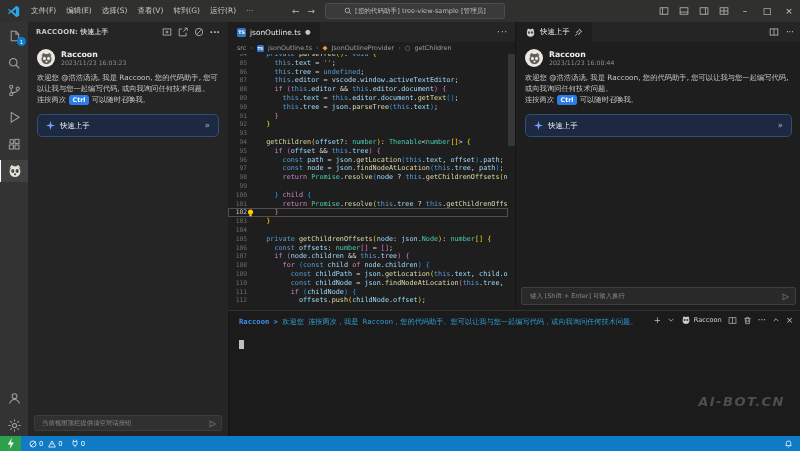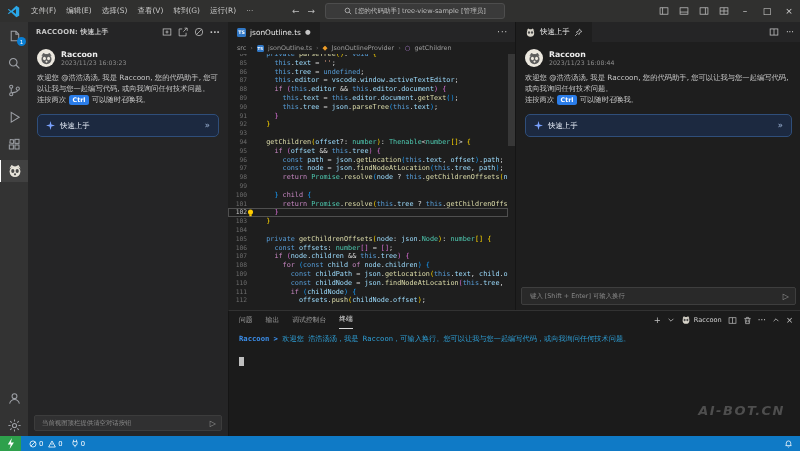--- a/index.html
+++ b/index.html
@@ -92,21 +92,21 @@
   .ptab{height:17px;display:flex;align-items:center}
   .ptab.active{color:#e8e8e8;border-bottom:1px solid #d7d7d7}
   .panel-toolbar{position:absolute;right:8px;top:2px;display:flex;align-items:center;gap:6px;
     color:#c2c2c2;font-size:8.5px;height:14px}
   .term-name{display:flex;align-items:center;gap:3px;font-size:6.6px;color:#cfcfcf}
   .tb-txt{font-size:8.5px;line-height:10px}
   .terminal{padding:5px 10px;font-family:"DejaVu Sans Mono",monospace;font-size:7.2px;line-height:11px}
   .t-prompt{color:#3b8eea;font-weight:bold}
   .t-msg{color:#2e9fd6}
   .cursor{display:block;width:5px;height:9px;background:#bfbfbf;margin-top:2px}
-  .watermark{position:absolute;right:16px;bottom:19px;color:#4e4e4e}
+  .watermark{position:absolute;right:16px;bottom:28px;color:#4e4e4e}
   .wm1{font-size:13px;font-weight:bold;font-style:italic;letter-spacing:1.5px}
   .wm2{font-size:20px;font-weight:bold;display:flex;align-items:center;gap:4px;margin-top:2px;color:#4e4e4e}
   
   .statusbar{position:absolute;left:0;right:0;bottom:0;height:15px;background:#0f7ac6;
     display:flex;align-items:center;color:#fff;font-size:6.8px}
   .remote{width:21px;height:15px;background:#2ea04c;display:flex;align-items:center;justify-content:center;flex:none}
   .sb-group{display:flex;align-items:center;gap:2px;margin-left:8px}
   .sb-bell{margin-left:auto;margin-right:7px}
 </style>
 </head>
@@ -407,26 +407,20 @@
       <span class="qs-chev">»</span>
     </div>
   </div>
   <div class="panel-input">
     <input placeholder="键入 [Shift + Enter] 可输入换行" style="">
     <span class="send">▷</span>
   </div>
 </div>
 
 <div class="bottompanel">
-  <div class="panel-tabs">
-    <span class="ptab">问题</span>
-    <span class="ptab">输出</span>
-    <span class="ptab">调试控制台</span>
-    <span class="ptab active">终端</span>
-  </div>
   <div class="panel-toolbar">
     <span class="tb-txt">+</span>
     <span>
         <svg width="8" height="8" viewBox="0 0 10 10" fill="none" stroke="currentColor">
           <path d="M2 3.5 5 6.5 8 3.5"></path>
         </svg>
       </span>
     <span class="term-name">
       <svg width="10" height="10" viewBox="0 0 16 16">
           <path d="M2.5 5.5 4.5 2l3 1.5M13.5 5.5 11.5 2l-3 1.5" fill="#d8d4ca"></path>
@@ -449,21 +443,21 @@
       </span>
     <span class="tb-txt">···</span>
     <span>
         <svg width="8" height="8" viewBox="0 0 10 10" fill="none" stroke="currentColor">
           <path d="M2 6.5 5 3.5 8 6.5"></path>
         </svg>
       </span>
     <span class="tb-txt">×</span>
   </div>
   <div class="terminal">
-    <div><span class="t-prompt">Raccoon &gt;</span><span class="t-msg"> 欢迎您 浩浩汤汤，我是 Raccoon，可输入换行。您可以让我与您一起编写代码，或向我询问任何技术问题。</span></div>
+    <div><span class="t-prompt">Raccoon &gt;</span><span class="t-msg"> 欢迎您 连按两次，我是 Raccoon，您的代码助手。您可以让我与您一起编写代码，或向我询问任何技术问题。</span></div>
     <div>&nbsp;</div>
     <span class="cursor"></span>
   </div>
   <div class="watermark">
     <div class="wm1">AI-BOT.CN</div>
   </div>
 </div>
 
 <div class="statusbar">
   <div class="remote">

